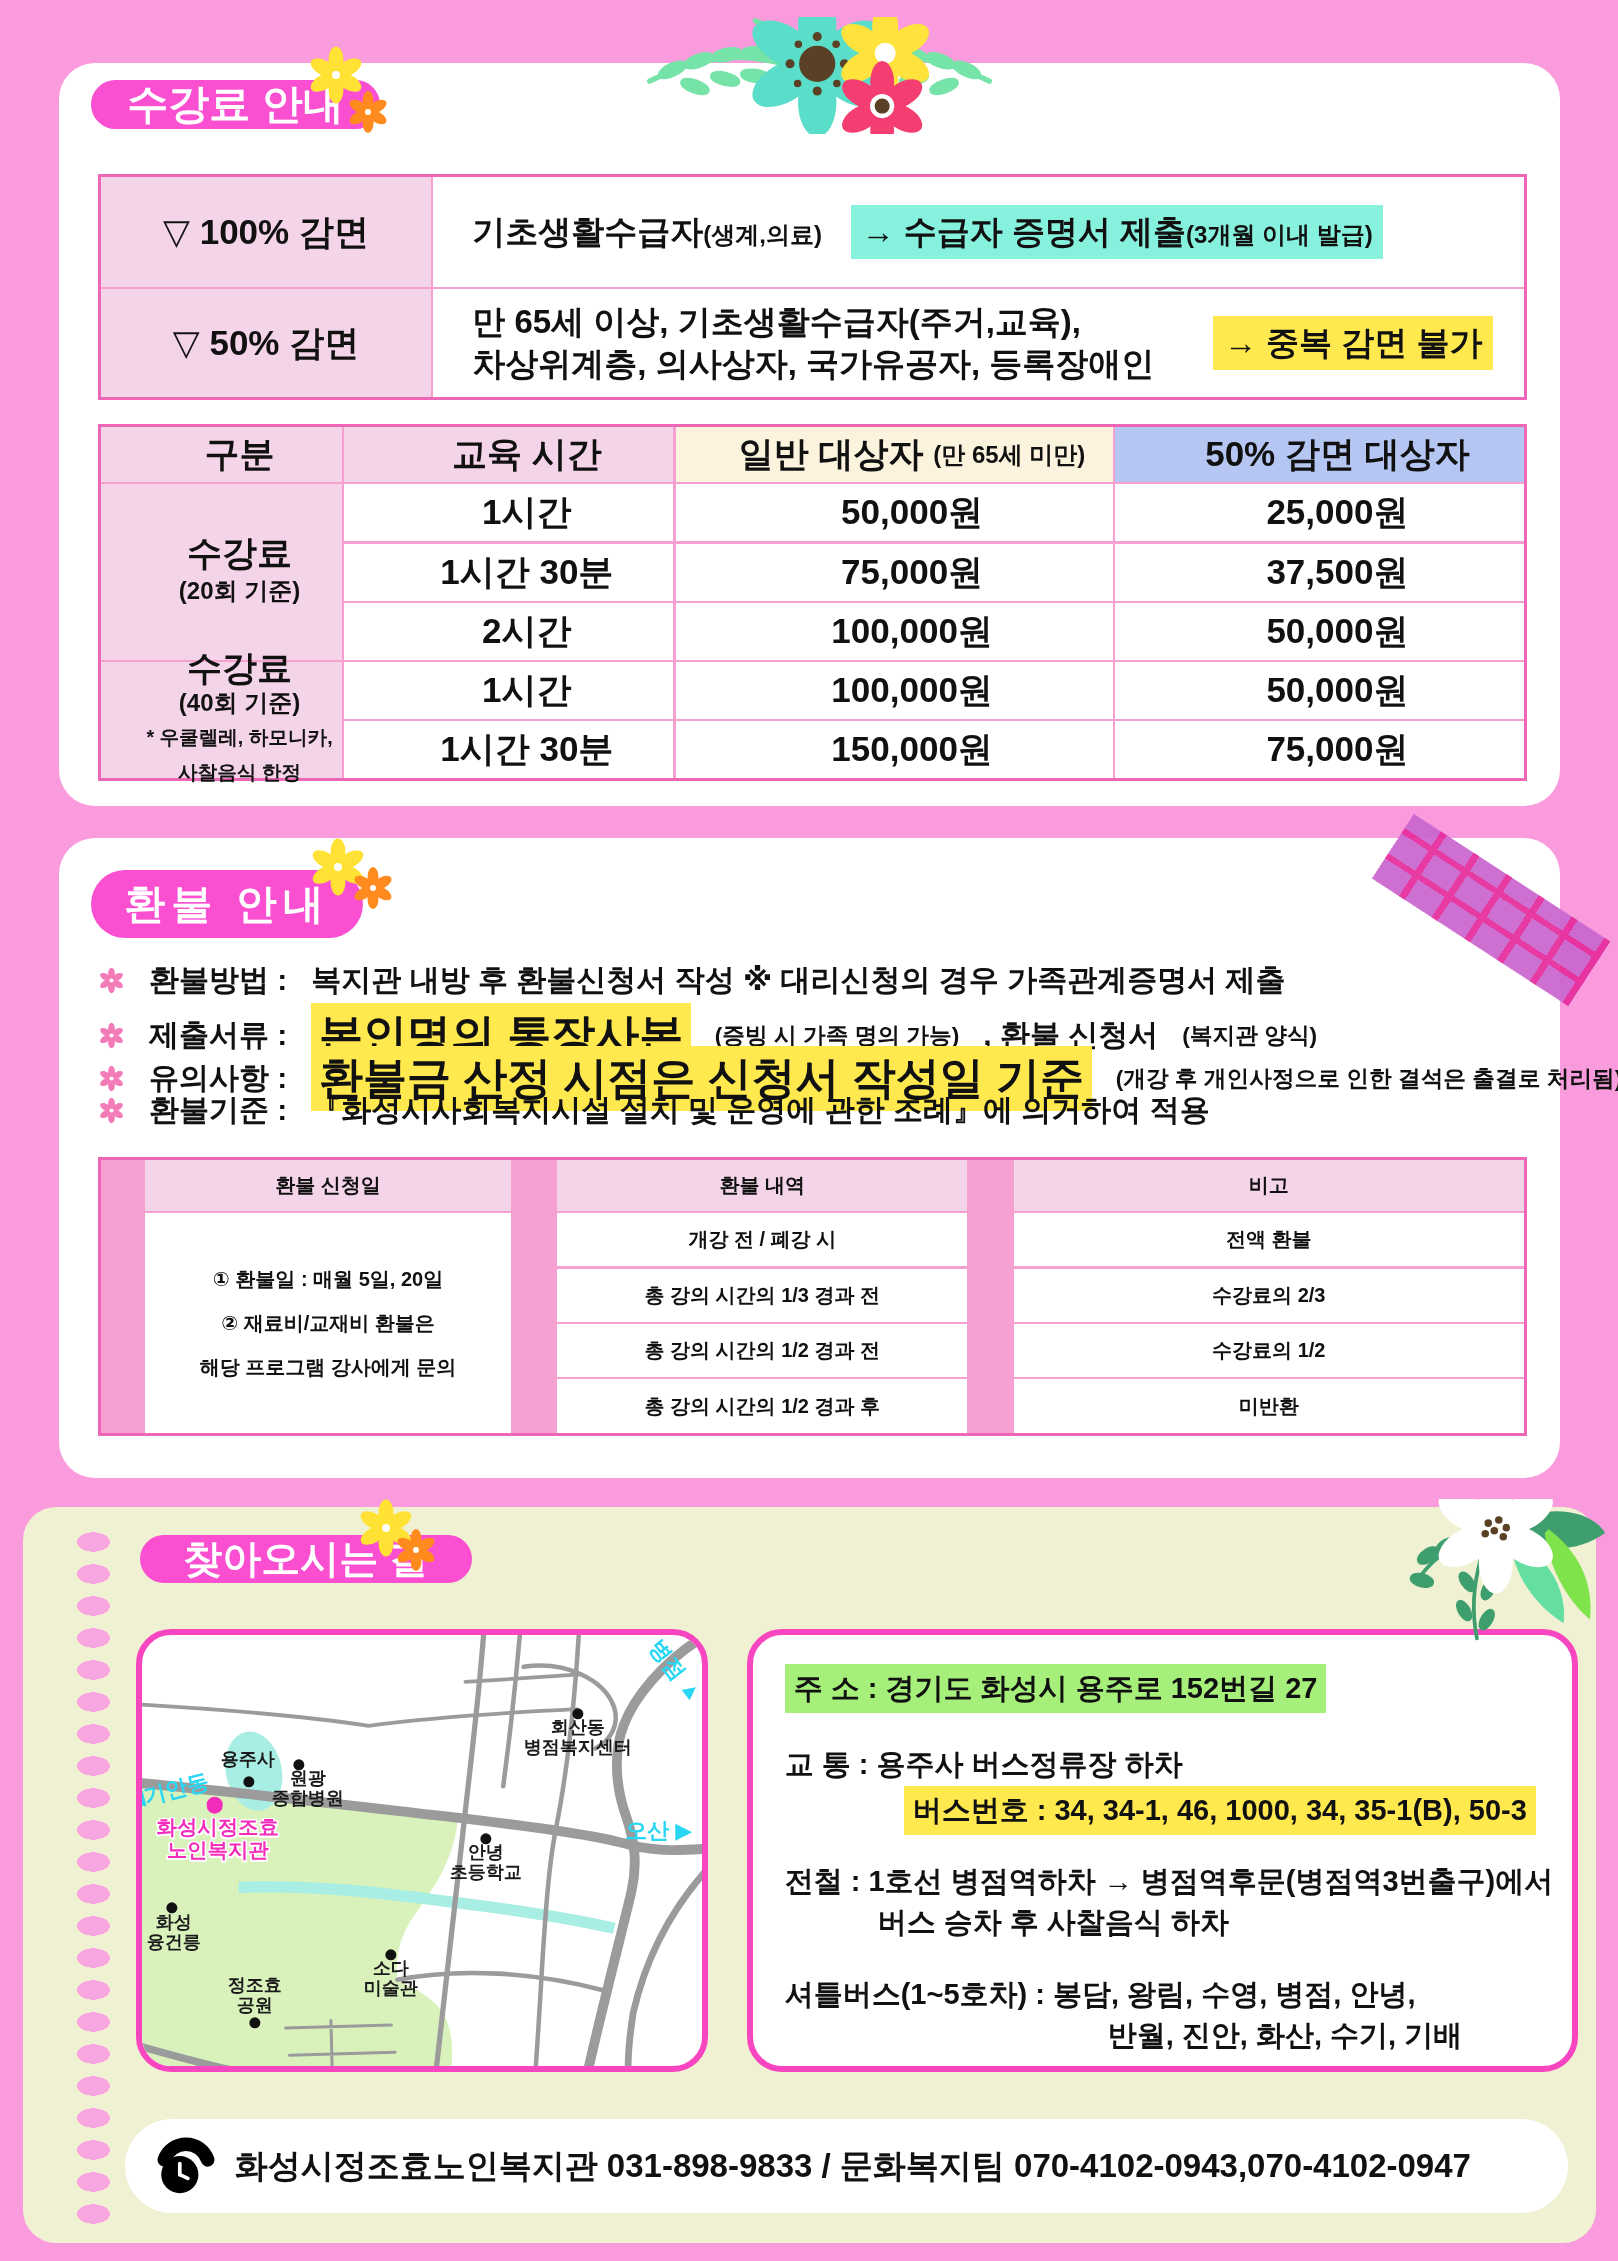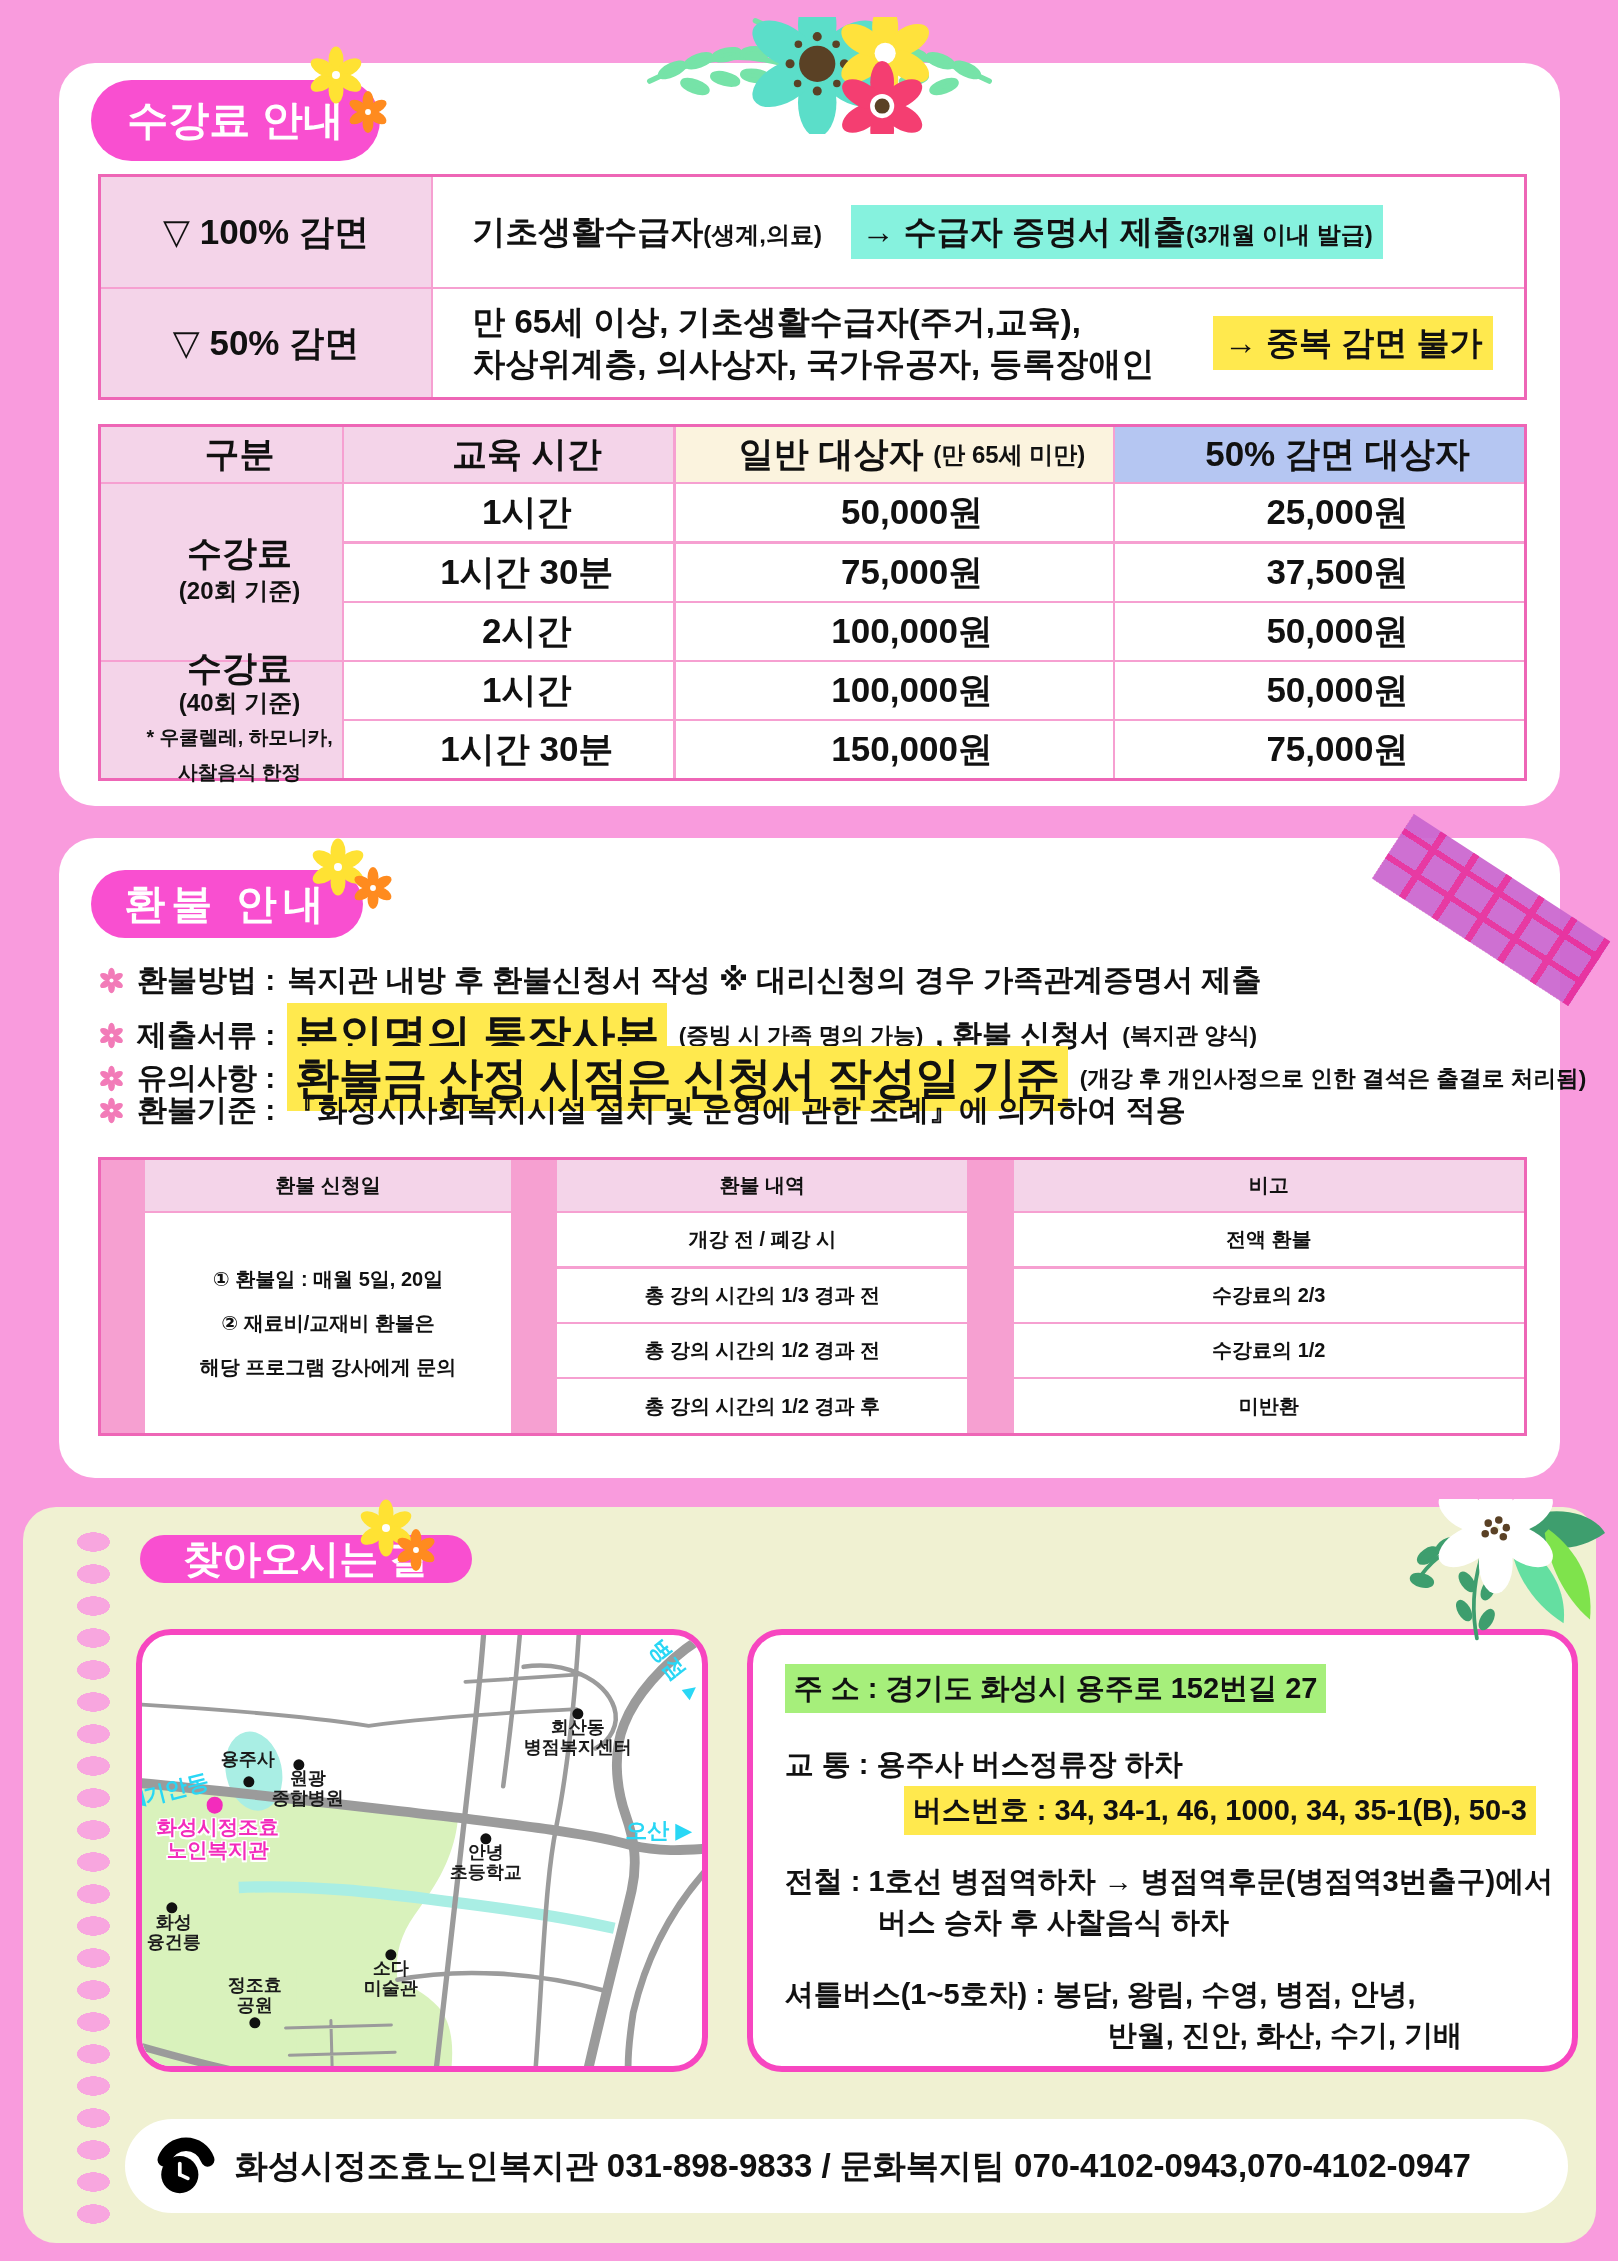--- a/index.html
+++ b/index.html
@@ -5,21 +5,21 @@
   html,body{margin:0;padding:0;}
   .page{position:relative;width:1619px;height:2261px;background:#F99BDD;overflow:hidden;
         font-family:"Liberation Sans","DejaVu Sans",sans-serif;color:#111;}
   .abs{position:absolute;}
   .card{position:absolute;background:#fff;border-radius:36px;}
   .card1{left:59px;top:63px;width:1501px;height:743px;}
   .card2{left:59px;top:838px;width:1501px;height:640px;}
   .card3{left:22.7px;top:1507px;width:1573px;height:736px;background:#F0F1D2;border-radius:33px;}
   .pill{position:absolute;background:#F94FD0;color:#fff;font-weight:800;display:flex;
         align-items:center;justify-content:center;border-radius:45px;}
-  .pill1{left:32px;top:17.4px;width:289px;height:81px;font-size:41px;}
+  .pill1{left:32px;top:17.4px;width:289px;height:49px;font-size:41px;}
   .pill2{left:32px;top:32px;width:272px;height:68px;font-size:41px;letter-spacing:6px;}
   .pill3{left:117px;top:28px;width:332px;height:48px;font-size:39px;justify-content:center;}
   
   .tbl{position:absolute;display:grid;gap:2.3px;background:#F6A0D1;border:3px solid #EE66B6;}
   .tc{background:#fff;display:flex;align-items:center;justify-content:center;
       font-weight:800;text-align:center;}
   .pinkc{background:#F4D4E9;}
   .creamc{background:#FBF3DE;}
   .bluec{background:#B5C6F2;}
   .small{font-size:24px;font-weight:800;}
@@ -29,21 +29,21 @@
   .hl-yellow{background:#FFE94E;}
   .hl-green{background:#A6EF7B;}
   .disc{left:39px;top:111px;width:1423px;grid-template-columns:330px 1fr;grid-template-rows:110px 108px;}
   .disc .content{justify-content:flex-start;padding-left:39px;gap:29px;font-size:33px;}
   .fee{left:39px;top:361px;width:1423px;grid-template-columns:241px 329px 437px 1fr;
        grid-template-rows:55px 57px 57px 57px 57px 57px;font-size:35px;}
   .fee .tc{font-size:35px;padding-left:36px;}
   .ref{left:39px;top:319px;width:1423px;grid-template-columns:410px 454px 1fr;
        grid-template-rows:51px 53px 53px 53px 54px;}
   .ref .tc{font-size:20px;margin-left:44px;}
-  .bullet-row{position:absolute;left:39px;display:flex;align-items:center;gap:12px;
+  .bullet-row{position:absolute;left:39px;display:flex;align-items:center;gap:24px;
               font-size:30px;font-weight:800;white-space:nowrap;}
   .bullet-row .small{font-size:22.7px;}
   .bullet-row .hl{font-size:44px;padding:3px 7.6px;}
   .binfo{position:absolute;left:724px;top:122px;width:831px;height:443px;background:#fff;
          border:6.8px solid #F746C0;border-radius:35px;box-sizing:border-box;}
   .bmap{position:absolute;left:113px;top:122px;width:572px;height:443px;background:#fff;
         border:6.8px solid #F746C0;border-radius:35px;box-sizing:border-box;overflow:hidden;}
   .iline{position:absolute;left:32px;font-size:29px;font-weight:800;white-space:nowrap;}
   .maplabel{position:absolute;transform:translate(-50%,-50%);font-size:18px;line-height:19.6px;
             font-weight:800;text-align:center;white-space:nowrap;color:#1b1b1b;}

